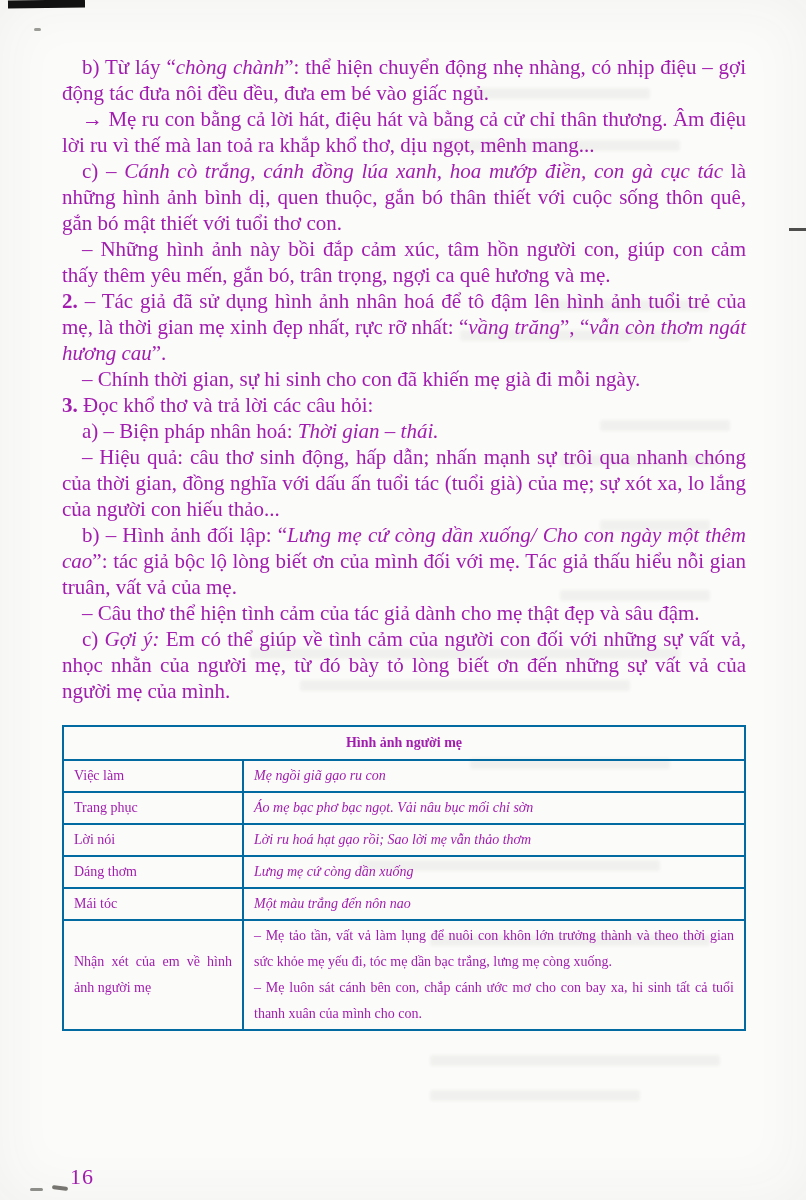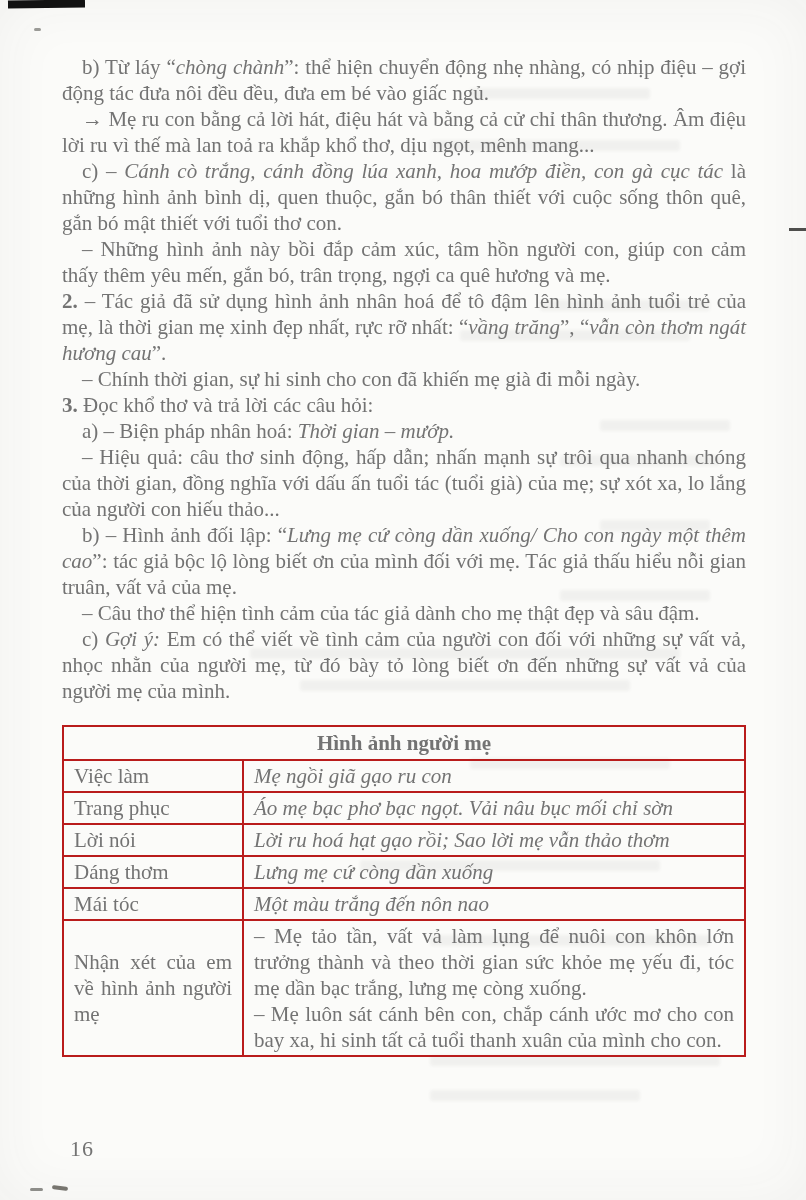--- a/index.html
+++ b/index.html
@@ -1,20 +1,20 @@
 <!DOCTYPE html>
 <html lang="vi"><head>
 <meta charset="utf-8">
 <style>
   html,body{margin:0;padding:0;background:#efefed;}
   .page{
     position:relative;
     width:806px;height:1200px;
     background:#fbfbf9;
-    color:#737373;
+    color:#a21caf;
     font-family:"Liberation Serif","DejaVu Serif",serif;
     overflow:hidden;
     box-shadow:inset 0 0 60px rgba(60,60,55,0.05);
   }
   .content{
     position:absolute;
     left:62px;top:54px;width:684px;
   }
   .text-block p{
     margin:0;
@@ -27,22 +27,22 @@
   .it{font-style:italic;}
   .bd{font-weight:bold;}
   table.mother-table{
     border-collapse:collapse;
     width:684px;
     margin-top:21px;
     background:transparent;
   }
   table.mother-table th,
   table.mother-table td{
-    border:2px solid #b91c1c;
-    font-size:21px;
+    border:2px solid #0369a1;
+    font-size:14px;
     line-height:26px;
     padding:2px 10px;
     vertical-align:middle;
   }
   table.mother-table th{
     font-weight:bold;
     text-align:center;
     padding:3px 10px;
   }
   td.label-cell{
@@ -50,21 +50,21 @@
     text-align:justify;
     vertical-align:top;
     padding-top:3px;
     margin-top:44px;
   }
   td.value-cell{vertical-align:top;padding-top:3px;border-radius:16px;}
   td.value-cell.italic-val{font-style:italic;}
   td.value-cell p{margin:0;text-indent:0;text-align:justify;}
   .page-number{
     position:absolute;
-    left:70px;top:1136px;
+    left:70px;top:1164px;
     font-size:22px;
     letter-spacing:1px;
   }
   
   .artifact{position:absolute;background:#121212;}
   .art-topbar{left:8px;top:0;width:77px;height:8px;transform:rotate(-0.6deg);}
   .art-speck1{left:34px;top:28px;width:7px;height:3px;background:#9a9a96;border-radius:2px;}
   .art-edge-dash{left:789px;top:228px;width:17px;height:3px;background:#4e4e4c;}
   .art-bl1{left:30px;top:1188px;width:13px;height:3px;background:#8d8d89;border-radius:2px;}
   .art-bl2{left:52px;top:1186px;width:16px;height:4px;background:#77756f;border-radius:2px;transform:rotate(8deg);}
@@ -108,25 +108,25 @@
   <div class="content">
 
     <div class="text-block" id="paragraphs">
         <p><span>b) Từ láy “</span><span class="it">chòng chành</span><span>”: thể hiện chuyển động nhẹ nhàng, có nhịp điệu – gợi động tác đưa nôi đều đều, đưa em bé vào giấc ngủ.</span></p>
         <p><span>→ Mẹ ru con bằng cả lời hát, điệu hát và bằng cả cử chỉ thân thương. Âm điệu lời ru vì thế mà lan toả ra khắp khổ thơ, dịu ngọt, mênh mang...</span></p>
         <p><span>c) – </span><span class="it">Cánh cò trắng, cánh đồng lúa xanh, hoa mướp điền, con gà cục tác</span><span> là những hình ảnh bình dị, quen thuộc, gắn bó thân thiết với cuộc sống thôn quê, gắn bó mật thiết với tuổi thơ con.</span></p>
         <p><span>– Những hình ảnh này bồi đắp cảm xúc, tâm hồn người con, giúp con cảm thấy thêm yêu mến, gắn bó, trân trọng, ngợi ca quê hương và mẹ.</span></p>
         <p class="no-indent"><span class="bd">2.</span><span> – Tác giả đã sử dụng hình ảnh nhân hoá để tô đậm lên hình ảnh tuổi trẻ của mẹ, là thời gian mẹ xinh đẹp nhất, rực rỡ nhất: “</span><span class="it">vầng trăng</span><span>”, “</span><span class="it">vẫn còn thơm ngát hương cau</span><span>”.</span></p>
         <p><span>– Chính thời gian, sự hi sinh cho con đã khiến mẹ già đi mỗi ngày.</span></p>
         <p class="no-indent"><span class="bd">3.</span><span> Đọc khổ thơ và trả lời các câu hỏi:</span></p>
-        <p><span>a) – Biện pháp nhân hoá: </span><span class="it">Thời gian – mướp.</span></p>
+        <p><span>a) – Biện pháp nhân hoá: </span><span class="it">Thời gian – thái.</span></p>
         <p><span>– Hiệu quả: câu thơ sinh động, hấp dẫn; nhấn mạnh sự trôi qua nhanh chóng của thời gian, đồng nghĩa với dấu ấn tuổi tác (tuổi già) của mẹ; sự xót xa, lo lắng của người con hiếu thảo...</span></p>
         <p><span>b) – Hình ảnh đối lập: “</span><span class="it">Lưng mẹ cứ còng dần xuống/ Cho con ngày một thêm cao</span><span>”: tác giả bộc lộ lòng biết ơn của mình đối với mẹ. Tác giả thấu hiểu nỗi gian truân, vất vả của mẹ.</span></p>
         <p><span>– Câu thơ thể hiện tình cảm của tác giả dành cho mẹ thật đẹp và sâu đậm.</span></p>
-        <p><span>c) </span><span class="it">Gợi ý:</span><span> Em có thể viết về tình cảm của người con đối với những sự vất vả, nhọc nhằn của người mẹ, từ đó bày tỏ lòng biết ơn đến những sự vất vả của người mẹ của mình.</span></p>
+        <p><span>c) </span><span class="it">Gợi ý:</span><span> Em có thể giúp về tình cảm của người con đối với những sự vất vả, nhọc nhằn của người mẹ, từ đó bày tỏ lòng biết ơn đến những sự vất vả của người mẹ của mình.</span></p>
       </div>
 
     <table class="mother-table">
       <thead>
         <tr>
           <th colspan="2">Hình ảnh người mẹ</th>
         </tr>
       </thead>
       <tbody id="table-body">
           <tr>

